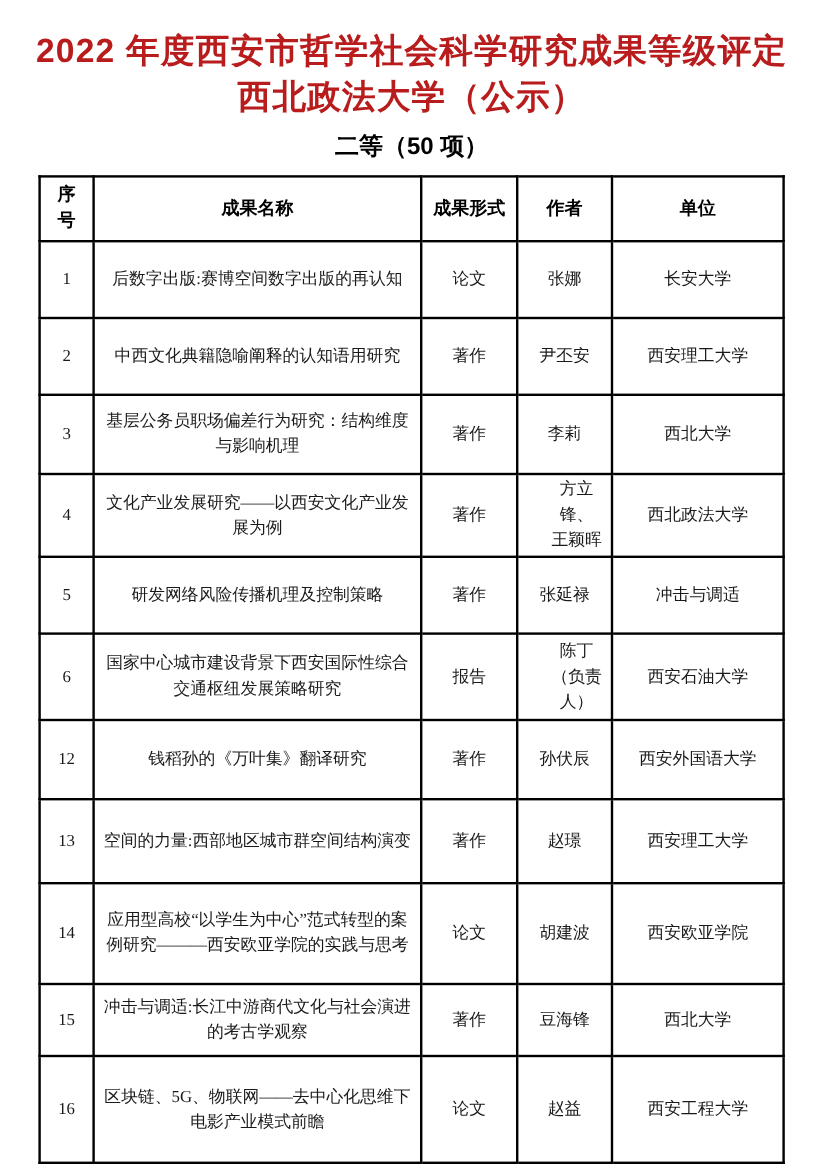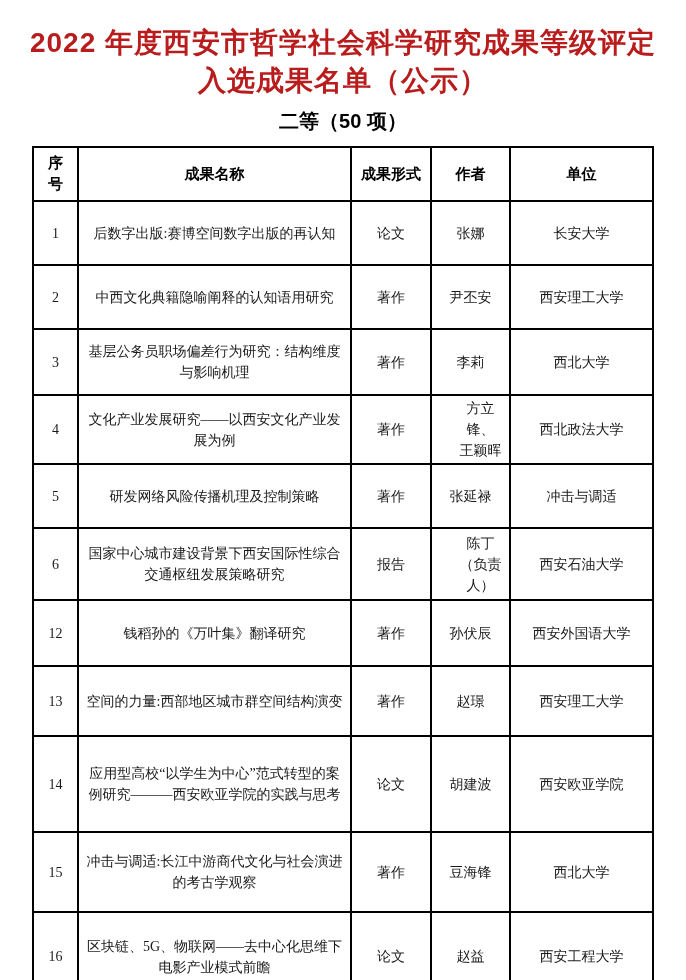--- a/index.html
+++ b/index.html
@@ -64,21 +64,21 @@
   td.seq { font-size: 15px; }
   span.auth-line { display: block; margin-left: 20px; }
 </style>
 </head>
 <body>
 
 <div class="doc">
 
   <div class="doc-title">
     <div>2022 年度西安市哲学社会科学研究成果等级评定</div>
-    <div>入选成果名单（公示）</div>
+    <div>西北政法大学（公示）</div>
   </div>
 
   <div class="doc-subtitle">二等（50 项）</div>
 
   <table class="results">
     <colgroup>
       <col class="c-seq">
         <col class="c-title">
         <col class="c-form">
         <col class="c-auth">
@@ -149,28 +149,28 @@
         <td>孙伏辰</td>
         <td>西安外国语大学</td>
       </tr>
       <tr style="height:70px;padding-left:14px;">
         <td class="seq">13</td>
         <td>空间的力量:西部地区城市群空间结构演变</td>
         <td>著作</td>
         <td>赵璟</td>
         <td>西安理工大学</td>
       </tr>
-      <tr style="height:96px;">
+      <tr style="height:84px;">
         <td class="seq">14</td>
         <td>应用型高校“以学生为中心”范式转型的案例研究———西安欧亚学院的实践与思考</td>
         <td>论文</td>
         <td>胡建波</td>
         <td>西安欧亚学院</td>
       </tr>
-      <tr style="height:80px;">
+      <tr style="height:60px;">
         <td class="seq">15</td>
         <td>冲击与调适:长江中游商代文化与社会演进的考古学观察</td>
         <td>著作</td>
         <td>豆海锋</td>
         <td>西北大学</td>
       </tr>
       <tr style="height:89px;">
         <td class="seq">16</td>
         <td>区块链、5G、物联网——去中心化思维下电影产业模式前瞻</td>
         <td>论文</td>

